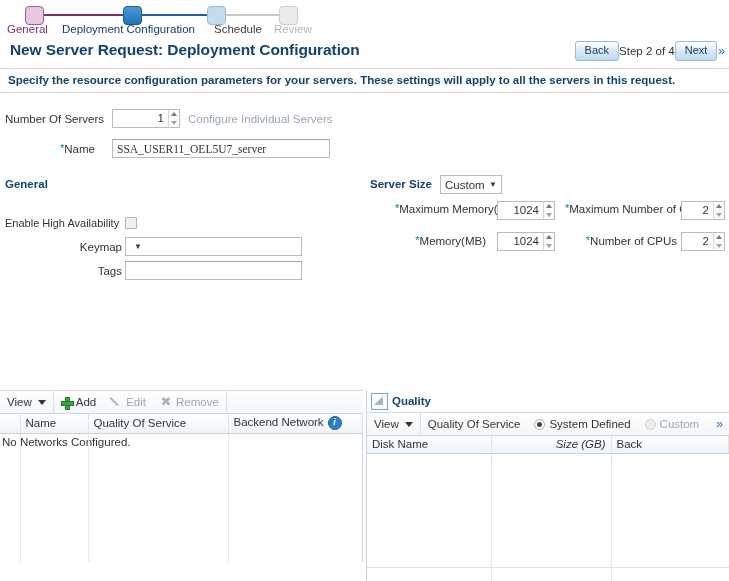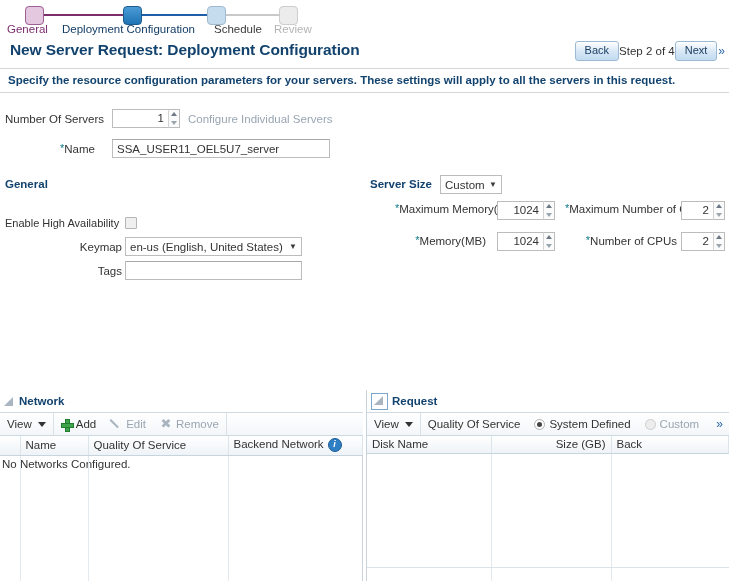--- a/index.html
+++ b/index.html
@@ -139,21 +139,21 @@
     vertical-align: top;
     line-height: 11px;
   }
   .fld-label {
     font-size: 11.5px;
     color: #333333;
     text-align: right;
     white-space: nowrap;
   }
   .txt-input {
-    font-family: Liberation Sans, sans-serif;
+    font-family: Liberation Serif, serif;
     font-size: 11.5px;
     color: #333333;
     border: 1px solid #bcbcbc;
     border-top-color: #a8a8a8;
     background: #ffffff;
     padding: 2px 4px;
     box-sizing: border-box;
     height: 19px;
   }
   .spin-wrap {
@@ -493,21 +493,20 @@
   </div>
   <input class="txt-input abs" style="left: 112px; top: 46px; width: 218px;" value="SSA_USER11_OEL5U7_server">
 
   <div class="abs section-head" style="left:5px; top:85px;">General</div>
 
   <div class="abs" style="left:5px; top:124px;">Enable High Availability</div>
   <span class="abs checkbox" style="left:125px; top:124px;"></span>
 
   <div class="abs fld-label" style="left:20px; top:148px; width:102px;">Keymap</div>
   <div class="abs select-ctl" style="left:125px; top:144px; width:177px;">
-    <span class="sel-text">en-us (English, United States)</span>
     <span class="select-arrow">▼</span>
   </div>
 
   <div class="abs fld-label" style="left:20px; top:172px; width:102px;">Tags</div>
   <input class="txt-input abs" style="left: 125px; top: 168px; width: 177px;" value="">
 
   <div class="abs section-head" style="left:370px; top:85px;">Server Size</div>
   <div class="abs select-ctl" style="left:440px; top:82px; width:62px;">
     <span class="sel-text">Custom</span>
     <span class="select-arrow">▼</span>
@@ -556,24 +555,20 @@
       <div class="spin-up"></div>
       <div class="spin-dn"></div>
     </div>
   </div>
 
 </div>
 
 <div class="panels">
 
   <div class="panel panel-left">
-    <div class="panel-title">
-      <span class="disclosure"></span>
-      <span class="panel-title-text">Network</span>
-    </div>
 
     <div class="toolbar">
       <div class="tb-cell">
         <span class="tb-label">View</span>
         <span class="tb-caret"></span>
       </div>
       <div class="tb-sep"></div>
       <div class="tb-cell">
         <span class="ic-add"></span>
         <span class="tb-label">Add</span>
@@ -607,21 +602,21 @@
       <div class="grid-vline" style="left:20px;"></div>
       <div class="grid-vline" style="left:88px;"></div>
       <div class="grid-vline" style="left:228px;"></div>
       <div class="empty-msg">No Networks Configured.</div>
     </div>
   </div>
 
   <div class="panel panel-right">
     <div class="panel-title">
       <span class="disclosure focused"></span>
-      <span class="panel-title-text">Request</span>
+      <span class="panel-title-text">Quality</span>
     </div>
 
     <div class="toolbar">
       <div class="tb-cell">
         <span class="tb-label">View</span>
         <span class="tb-caret"></span>
       </div>
       <div class="tb-sep"></div>
       <div class="tb-cell" style="cursor:default;">
         <span class="tb-label">Quality Of Service</span>
@@ -637,21 +632,21 @@
       <div style="flex:1 1 auto;"></div>
       <div class="tb-cell" style="padding-right:6px;">
         <span class="chev-more">»</span>
       </div>
     </div>
 
     <table class="tbl">
       <thead>
         <tr>
           <th style="width:124px;">Disk Name</th>
-          <th class="num" style="width:120px;">Size (GB)</th>
+          <th class="num" style="width:120px;font-style:italic;">Size (GB)</th>
           <th>Back</th>
         </tr>
       </thead>
     </table>
 
     <div class="grid-body">
       <div class="grid-vline" style="left:124px;"></div>
       <div class="grid-vline" style="left:244px;"></div>
       <div class="grid-hline" style="top:113px;"></div>
     </div>

